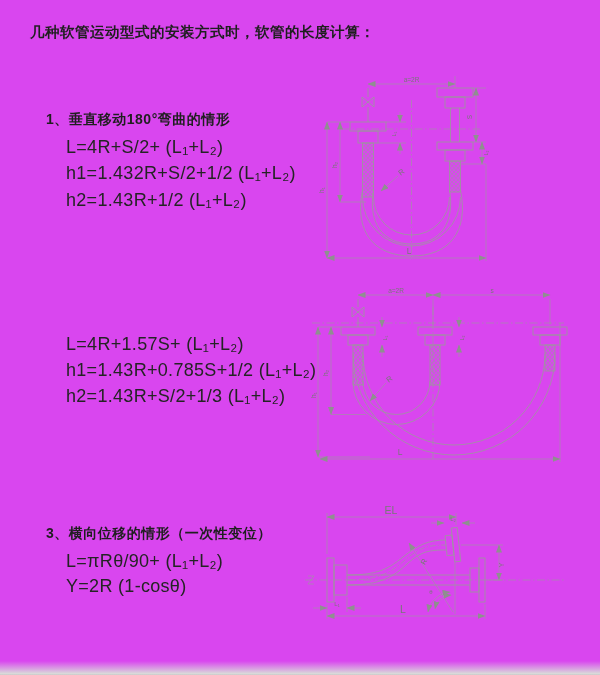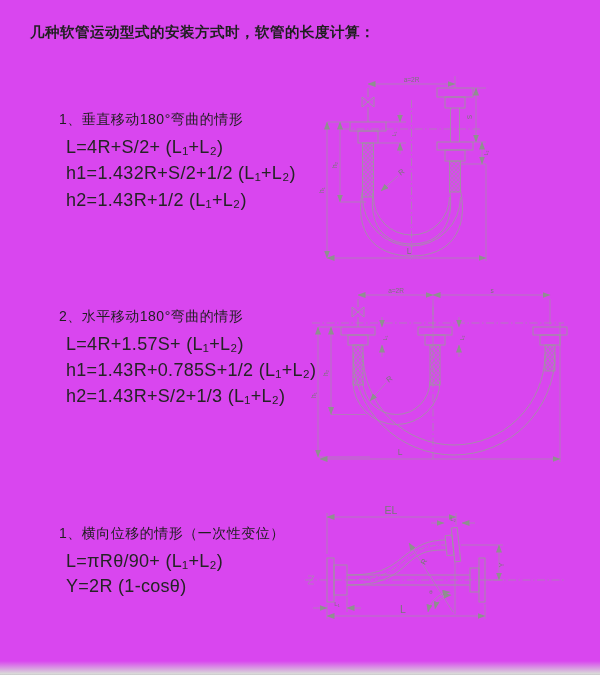--- a/index.html
+++ b/index.html
@@ -1,20 +1,20 @@
 <!DOCTYPE html>
 <html><head>
 <meta charset="utf-8">
 <style>
   html,body{margin:0;padding:0;background:#f4f4f4;}
   #page{position:relative;width:600px;height:675px;background:#d946ef;overflow:hidden;
         font-family:"Liberation Sans","DejaVu Sans",sans-serif;color:#1f1f1f;}
   .abs{position:absolute;}
   #doc-title{left:30px;top:23px;font-size:14.5px;font-weight:600;letter-spacing:.5px;}
-  .sec-heading{left:46px;font-size:14px;font-weight:400;letter-spacing:.5px;margin-left:13px;}
+  .sec-heading{left:46px;font-size:14px;font-weight:700;letter-spacing:.5px;}
   .formula{left:66px;font-size:18px;font-weight:400;letter-spacing:.3px;color:#242424;}
   svg{position:absolute;overflow:visible;}
   svg text{font-family:"Liberation Sans","DejaVu Sans",sans-serif;fill:#787878;}
   .bottom-fade{left:0;right:0;bottom:0;height:14px;
     background:linear-gradient(to bottom,rgba(255,255,255,0),#d9d9d9 90%,#c9c9c9);}
 </style>
 </head>
 <body>
 
 <div id="page">
@@ -94,21 +94,20 @@
       <text x="78" y="62" font-size="5.5" transform="rotate(-90 78 62)">L₁</text>
       <text x="154" y="45" transform="rotate(-90 154 45)">S</text>
       <text x="169.5" y="81" font-size="5.5" transform="rotate(-90 169.5 81)">L₂</text>
       <text x="6" y="118" transform="rotate(-90 6 118)">h₁</text>
       <text x="19" y="93" transform="rotate(-90 19 93)">h₂</text>
       <text x="85" y="102" font-size="7.5" transform="rotate(-38 85 102)">R</text>
       <text x="91" y="182" font-size="8.5">L</text>
     </g>
   </svg>
 
-  <div class="abs sec-heading" style="top:308px">2、水平移动180°弯曲的情形</div>
   <div class="abs formula" style="top:334px">L=4R+1.57S+ (L₁+L₂)</div>
   <div class="abs formula" style="top:360px">h1=1.43R+0.785S+1/2 (L₁+L₂)</div>
   <div class="abs formula" style="top:386px">h2=1.43R+S/2+1/3 (L₁+L₂)</div>
 
   <svg style="left:312px;top:283px" width="278" height="180" viewBox="0 0 278 180">
     <defs>
       <marker id="d2a" markerWidth="8" markerHeight="6" refX="7.5" refY="3" orient="auto-start-reverse" markerUnits="userSpaceOnUse">
         <path d="M0,0 L8,3 L0,6 Z" fill="#8f8f8f"></path>
       </marker>
       <pattern id="d2h" width="4" height="4" patternUnits="userSpaceOnUse">
@@ -166,21 +165,21 @@
       <text x="180" y="9.5">s</text>
       <text x="75" y="55" font-size="5.5" transform="rotate(-90 75 55)">L₁</text>
       <text x="152" y="55" font-size="5.5" transform="rotate(-90 152 55)">L₂</text>
       <text x="3.5" y="112" transform="rotate(-90 3.5 112)">h₁</text>
       <text x="16" y="90" transform="rotate(-90 16 90)">h₂</text>
       <text x="79" y="98" font-size="7.5" transform="rotate(-38 79 98)">R</text>
       <text x="88" y="172" font-size="8.5">L</text>
     </g>
   </svg>
 
-  <div class="abs sec-heading" style="top:525px">1、横向位移的情形（一次性变位）</div>
+  <div class="abs sec-heading" style="top:525px">3、横向位移的情形（一次性变位）</div>
   <div class="abs formula" style="top:551px">L=πRθ/90+ (L₁+L₂)</div>
   <div class="abs formula" style="top:576px">Y=2R (1-cosθ)</div>
 
   <svg style="left:303px;top:502px" width="290" height="150" viewBox="0 0 290 150">
     <defs>
       <marker id="d3a" markerWidth="8" markerHeight="6" refX="7.5" refY="3" orient="auto-start-reverse" markerUnits="userSpaceOnUse">
         <path d="M0,0 L8,3 L0,6 Z" fill="#8f8f8f"></path>
       </marker>
     </defs>
     <g stroke="#9a9a9a" stroke-width="0.8" fill="none">

